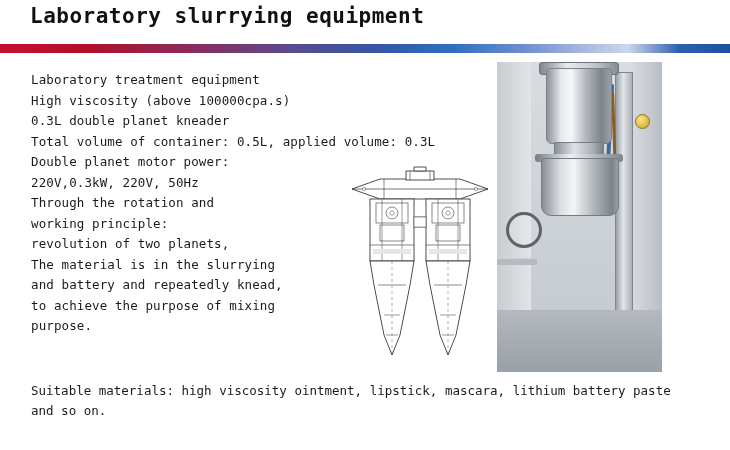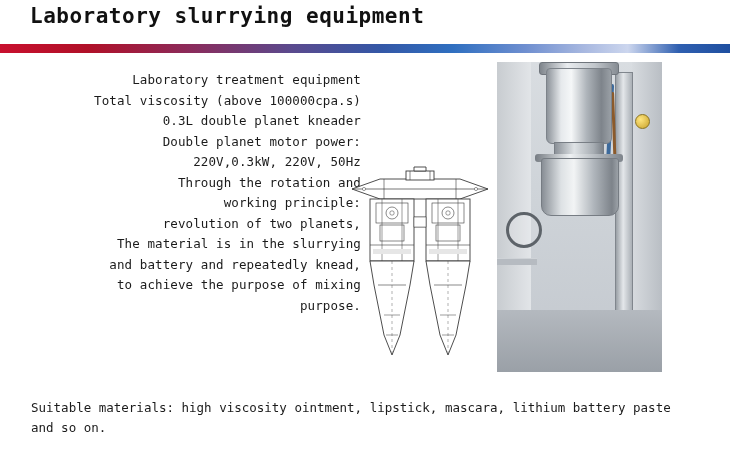--- a/index.html
+++ b/index.html
@@ -55,26 +55,25 @@
     left: 31px;
     top: 70px;
     width: 330px;
     font-size: 12.5px;
     line-height: 20.5px;
     color: #1b1b1b;
     letter-spacing: 0.1px;
   }
   .body-text .line {
     white-space: nowrap;
-    text-align: right;
   }
   .footer-text {
     position: absolute;
     left: 31px;
-    top: 398px;
+    top: 381px;
     width: 670px;
     font-size: 12.5px;
     line-height: 20px;
     color: #1b1b1b;
   }
   .footer-text .line { white-space: nowrap; }
 
   
   .photo {
     position: absolute;
@@ -183,22 +182,23 @@
 <body>
 
 <div class="page">
 
   <div class="title">Laboratory slurrying equipment</div>
 
   <div class="rule"></div>
 
   <div class="body-text">
     <div class="line">Laboratory treatment equipment</div>
-    <div class="line">Total viscosity (above 100000cpa.s)</div>
+    <div class="line">High viscosity (above 100000cpa.s)</div>
     <div class="line">0.3L double planet kneader</div>
+    <div class="line">Total volume of container: 0.5L, applied volume: 0.3L</div>
     <div class="line">Double planet motor power:</div>
     <div class="line">220V,0.3kW, 220V, 50Hz</div>
     <div class="line">Through the rotation and</div>
     <div class="line">working principle:</div>
     <div class="line">revolution of two planets,</div>
     <div class="line">The material is in the slurrying</div>
     <div class="line">and battery and repeatedly knead,</div>
     <div class="line">to achieve the purpose of mixing</div>
     <div class="line">purpose.</div>
   </div>

